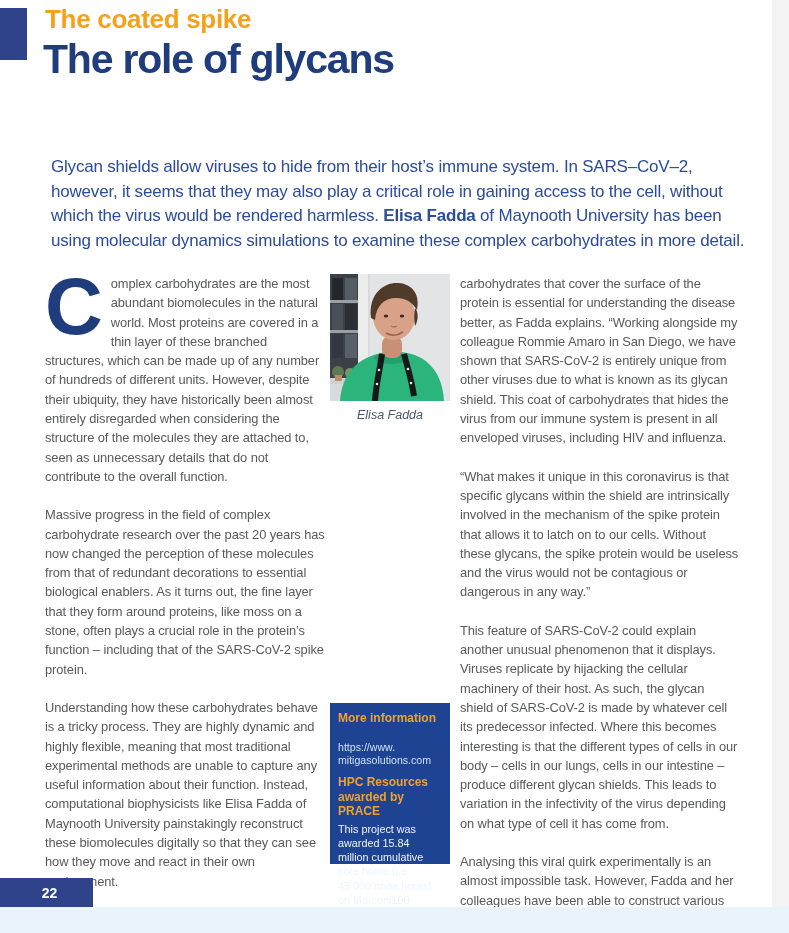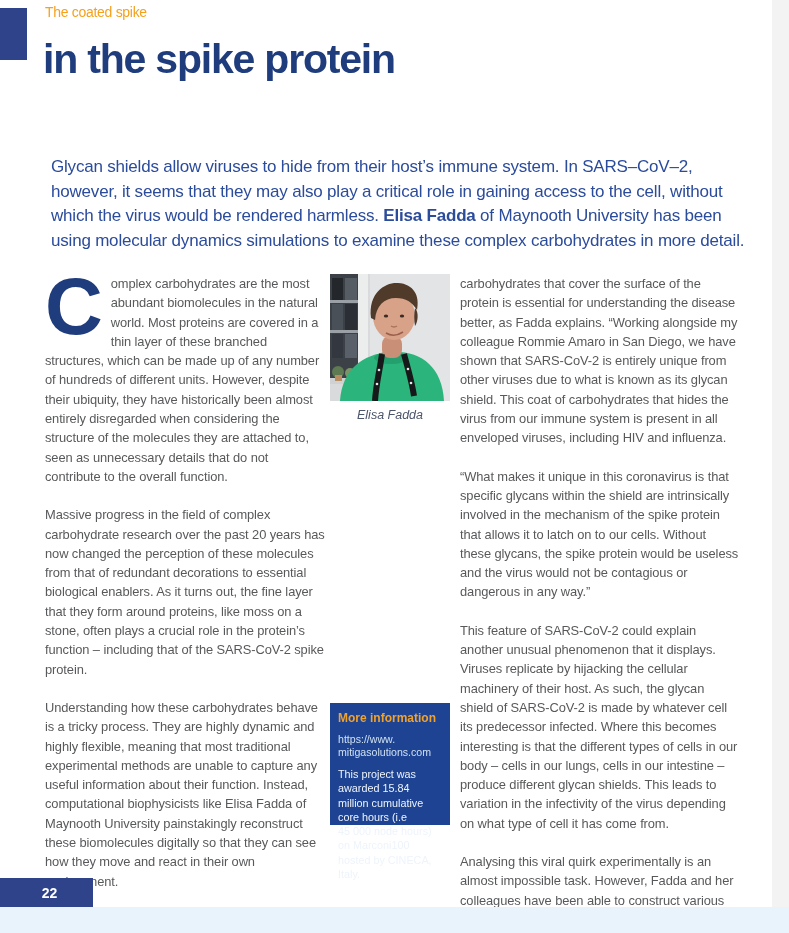--- a/index.html
+++ b/index.html
@@ -7,21 +7,21 @@
     position:relative; width:789px; height:933px; overflow:hidden;
     background:#ffffff; font-family:"Liberation Sans", sans-serif;
   }
   .corner-block {
     position:absolute; left:0; top:8px; width:27px; height:52px; background:#2e4389;
   }
   .page-edge {
     position:absolute; right:0; top:0; width:17px; height:907px; background:#f3f3f4;
   }
   .kicker {
-    position:absolute; left:45px; top:4px; font-size:14px; font-weight:normal;
+    position:absolute; left:45px; top:4px; font-size:26px; font-weight:bold;
     color:#f5a11c; letter-spacing:-0.3px;
   }
   .title {
     position:absolute; left:43px; top:36px; font-size:41px; font-weight:bold;
     color:#1f3c7d; line-height:47px; letter-spacing:-1.2px;
   }
   .intro {
     position:absolute; left:51px; top:155px; width:705px; font-size:17px;
     line-height:24.5px; color:#2b4b9b; letter-spacing:-0.2px;
   }
@@ -34,28 +34,28 @@
     float:left; font-size:80px; line-height:62px; font-weight:bold;
     color:#1f3c7d; padding:2px 8px 0 0; font-family:"Liberation Sans", sans-serif;
   }
   .photo-wrap { position:absolute; left:330px; top:274px; width:120px; }
   .photo { display:block; width:120px; height:127px; }
   .caption {
     margin-top:7px; text-align:center; font-style:italic; font-size:12.5px;
     color:#4c566b; letter-spacing:0;
   }
   .infobox {
-    position:absolute; left:330px; top:703px; width:120px; height:122px;
+    position:absolute; left:330px; top:703px; width:120px; height:161px;
     background:#1d4392; box-sizing:border-box; padding:8px 7px 8px 8px;
   }
   .infobox .ib-title {
     color:#f0a22e; font-weight:bold; font-size:12px; line-height:14px; margin:0 0 2px 0;
   }
   .infobox .ib-url {
-    color:#cfe0f2; font-size:10.6px; line-height:13px; margin:8px 0 8px 0;
+    color:#cfe0f2; font-size:10.6px; line-height:13px; margin:16px 0 8px 0;
     text-decoration:none; display:block; cursor:pointer;
   }
   .infobox .ib-title2 {
     color:#f0a22e; font-weight:bold; font-size:12px; line-height:14.5px; margin:0 0 3px 0;
   }
   .infobox .ib-body {
     color:#eef4fb; font-size:10.8px; line-height:14.3px; margin:0;
   }
   .footer-pagebox {
     position:absolute; left:0; top:878px; width:93px; height:30px;
@@ -71,21 +71,21 @@
 <body>
 
 <div class="page">
 
   <div class="corner-block"></div>
   <div class="page-edge"></div>
 
   <div class="kicker">The coated spike</div>
 
   <div class="title">
-    <div>in the spike protein</div>
+    <div>The role of glycans</div>
   </div>
 
   <div class="intro"><span>Glycan shields allow viruses to hide from their host’s immune system. In SARS–CoV–2, however, it seems that they may also play a critical role in gaining access to the cell, without which the virus would be rendered harmless. </span><b>Elisa Fadda</b><span> of Maynooth University has been using molecular dynamics simulations to examine these complex carbohydrates in more detail.</span></div>
 
   <div class="col col-left">
     <p><span class="dropcap">C</span><span>omplex carbohydrates are the most abundant biomolecules in the natural world. Most proteins are covered in a thin layer of these branched structures, which can be made up of any number of hundreds of different units. However, despite their ubiquity, they have historically been almost entirely disregarded when considering the structure of the molecules they are attached to, seen as unnecessary details that do not contribute to the overall function.</span></p>
     <p>Massive progress in the field of complex carbohydrate research over the past 20 years has now changed the perception of these molecules from that of redundant decorations to essential biological enablers. As it turns out, the fine layer that they form around proteins, like moss on a stone, often plays a crucial role in the protein’s function – including that of the SARS-CoV-2 spike protein.</p>
     <p>Understanding how these carbohydrates behave is a tricky process. They are highly dynamic and highly flexible, meaning that most traditional experimental methods are unable to capture any useful information about their function. Instead, computational biophysicists like Elisa Fadda of Maynooth University painstakingly reconstruct these biomolecules digitally so that they can see how they move and react in their own environment.</p>
     <p>The famous spike protein that allows SARS-CoV-2 to attach to our cells has been studied in great detail over the past year by researchers looking for ways to target it in the treatment of COVID-19. Studying the</p>
   </div>
@@ -142,20 +142,21 @@
       <circle cx="47" cy="110" r="1.3" fill="#e8e8e8"></circle>
       <circle cx="78" cy="95" r="1.3" fill="#e8e8e8"></circle>
       <circle cx="81" cy="109" r="1.3" fill="#e8e8e8"></circle>
     </svg>
     <div class="caption">Elisa Fadda</div>
   </div>
 
   <div class="infobox">
     <p class="ib-title">More information</p>
     <a class="ib-url"><span>https://www.</span><br><span>mitigasolutions.com</span></a>
+    <p class="ib-title2"><span>HPC Resources</span><br><span>awarded by PRACE</span></p>
     <p class="ib-body">This project was awarded 15.84 million cumulative core hours (i.e 45&nbsp;000 node hours) on Marconi100 hosted by CINECA, Italy.</p>
   </div>
 
   <div class="footer-pagebox">
     <span>22</span>
   </div>
   <div class="footer-strip"></div>
 
 </div>
 

